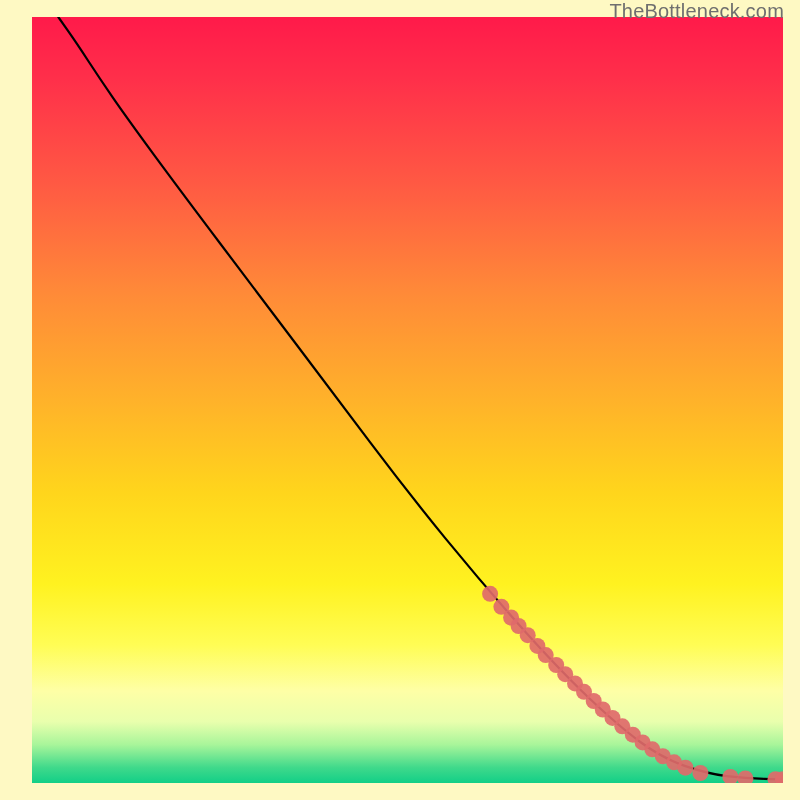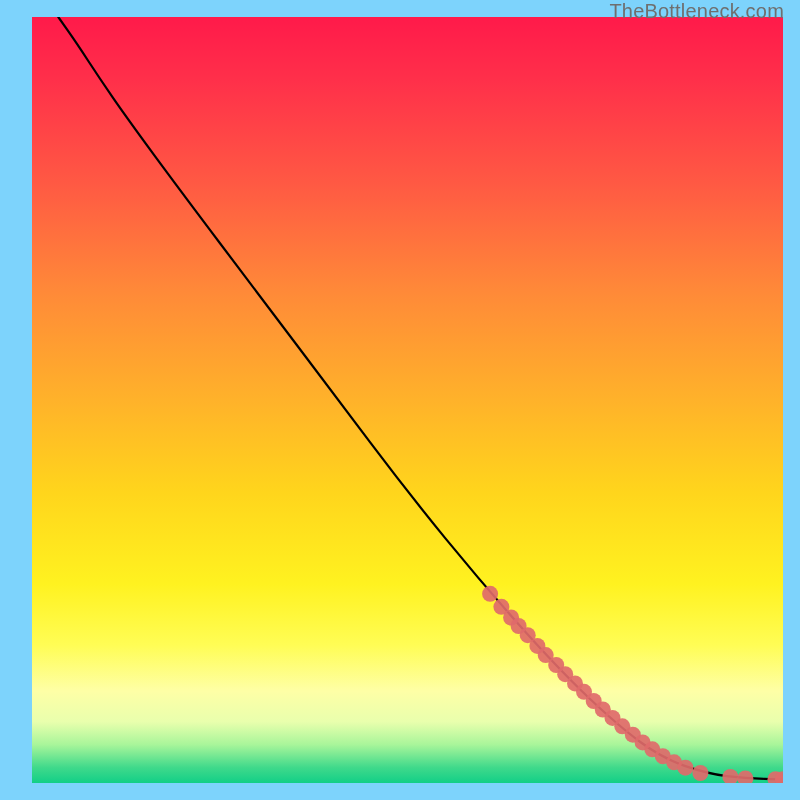--- a/index.html
+++ b/index.html
@@ -8,21 +8,21 @@
     width: 800px;
     height: 800px;
     background: #000;
     overflow: hidden;
     font-family: Arial, Helvetica, sans-serif;
   }
   .stage {
     position: relative;
     width: 800px;
     height: 800px;
-    background: #7dd3fc;
+    background: #fef9c3;
   }
   .plot-area {
     position: absolute;
     left: 32px;
     top: 17px;
     width: 751px;
     height: 766px;
     overflow: hidden;
   }
   .gradient-bg {

